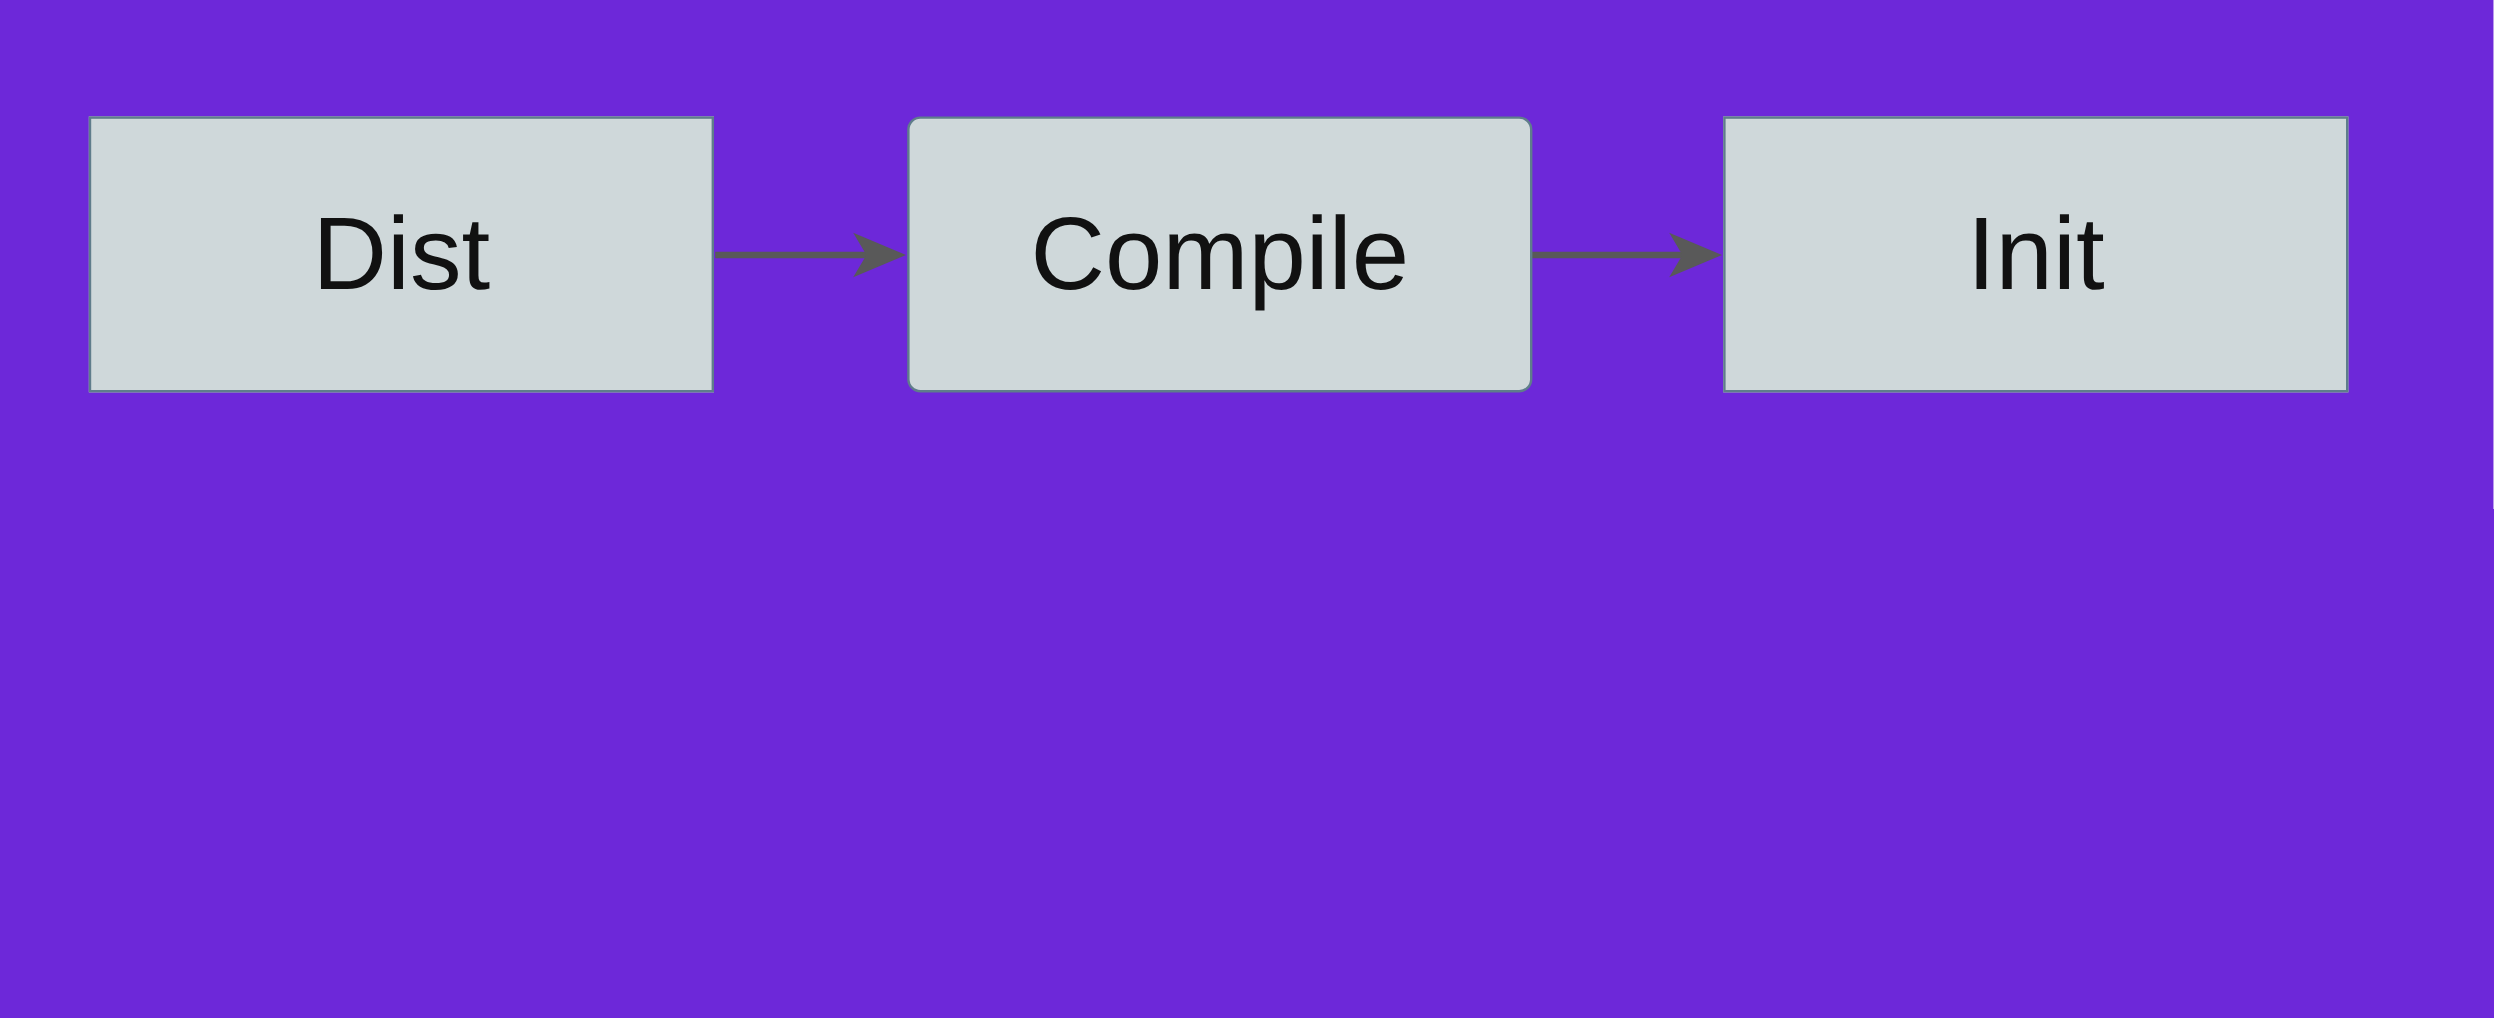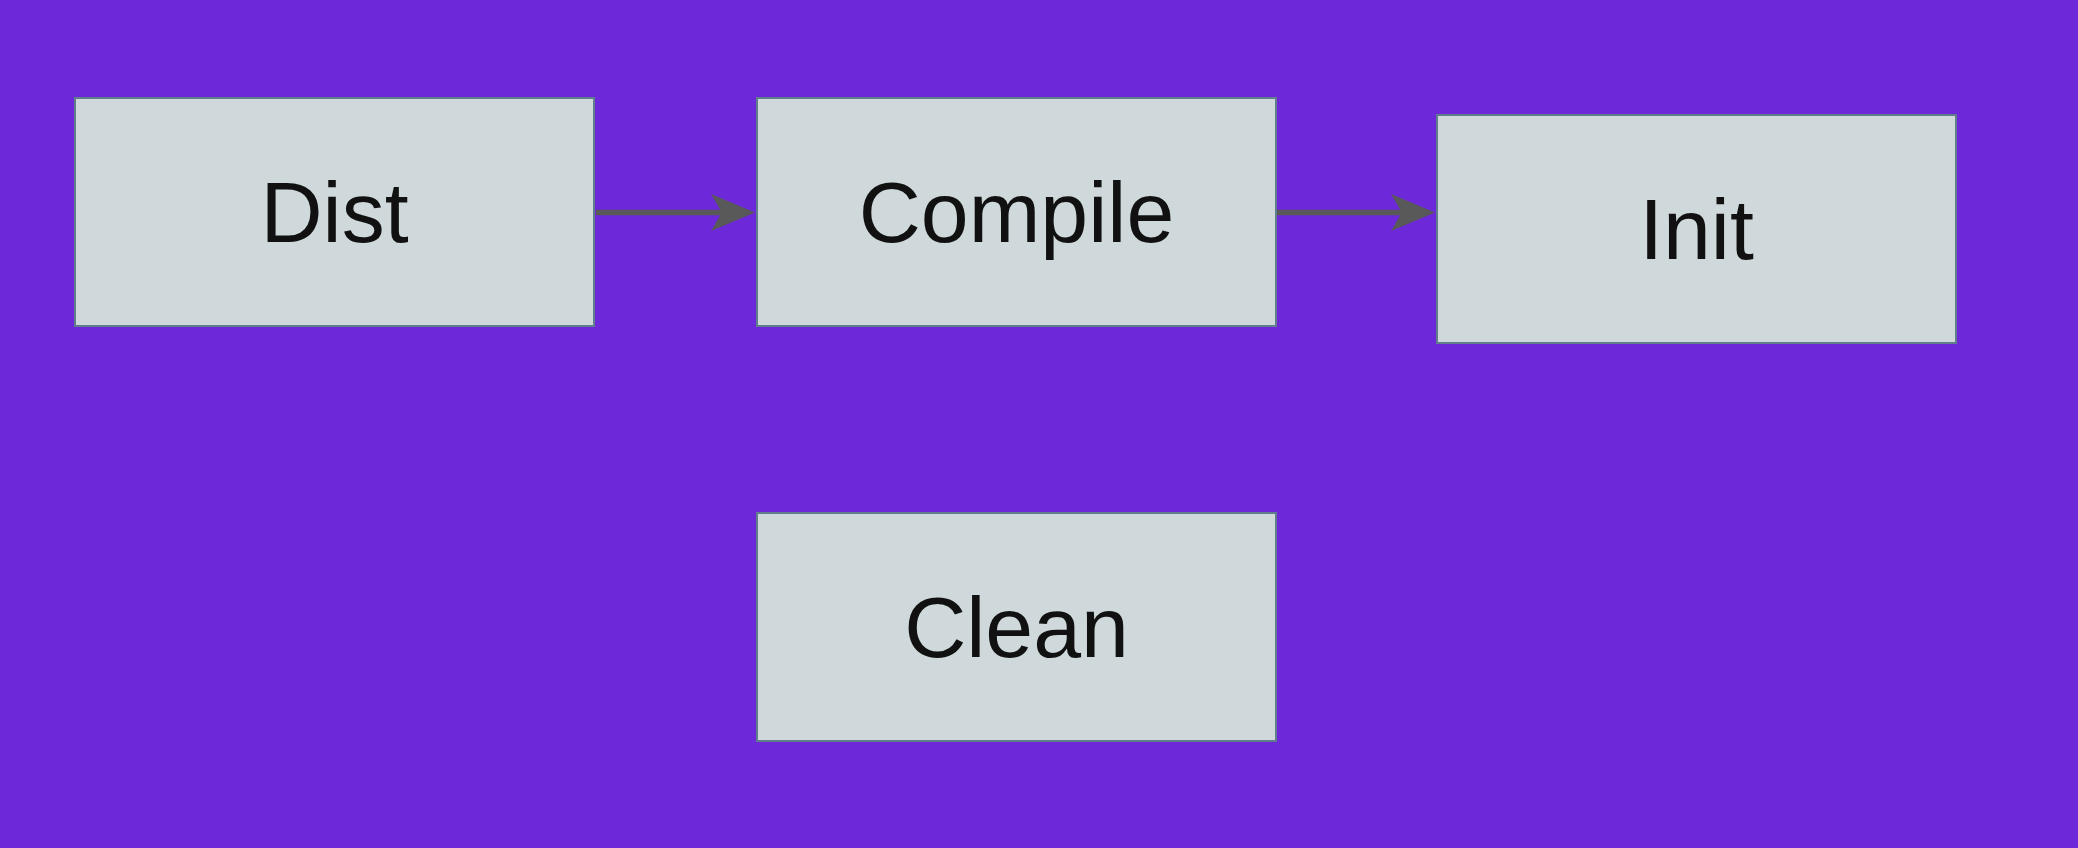--- a/index.html
+++ b/index.html
@@ -45,22 +45,22 @@
     justify-content:center;
   }
   .node-label{
     font-size:86px;
     line-height:1;
     color:var(--text);
     letter-spacing:0px;
     white-space:nowrap;
   }
   .node-dist   {left:74px;   top:97px;}
-  .node-compile{left:756px;  top:97px;}
-  .node-init   {left:1436px; top:114px;}
+  .node-compile{left:756px;  top:97px;border-radius:11px;}
+  .node-init   {left:1436px; top:97px;}
   .node-clean  {left:756px;  top:512px;}
 </style>
 </head>
 <body style="background: rgb(255, 255, 255);">
 
 <div class="canvas">
 
   <svg class="edges-layer" viewBox="0 0 2078 848" xmlns="http://www.w3.org/2000/svg" aria-hidden="true">
 
     <g>
@@ -79,17 +79,14 @@
   </div>
 
   <div class="node node-compile">
     <span class="node-label">Compile</span>
   </div>
 
   <div class="node node-init">
     <span class="node-label">Init</span>
   </div>
 
-  <div class="node node-clean">
-    <span class="node-label">Clean</span>
-  </div>
 
 </div>
 
 </body></html>

